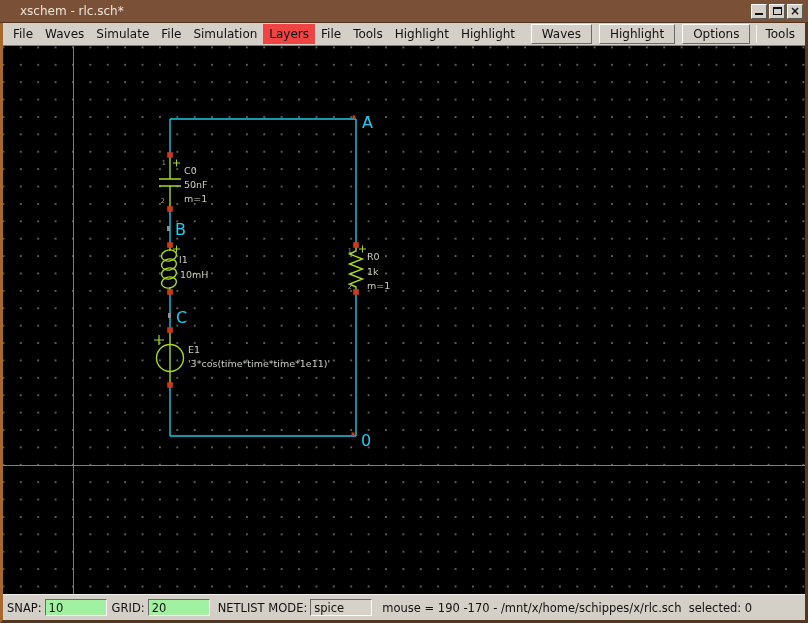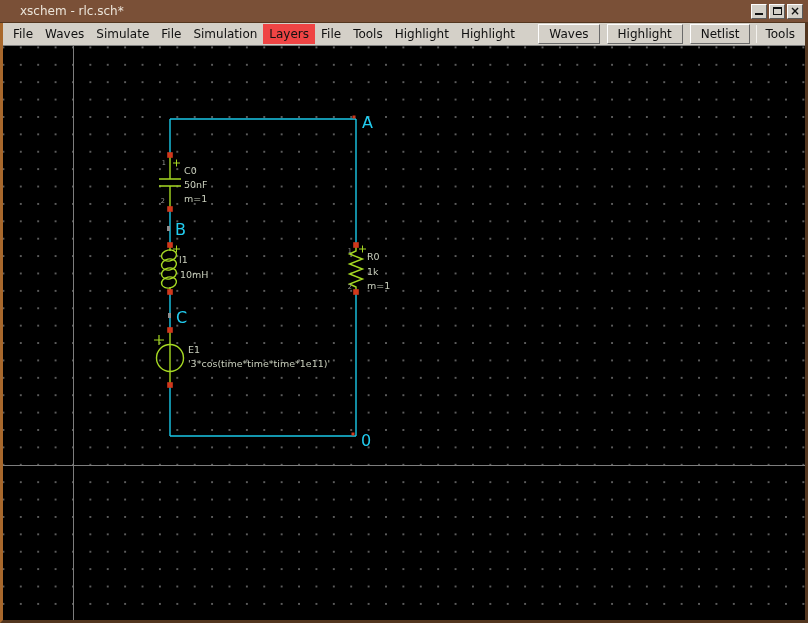--- a/index.html
+++ b/index.html
@@ -122,21 +122,21 @@
     <span class="menu-item">File</span>
     <span class="menu-item">Simulation</span>
     <span class="menu-item highlight">Layers</span>
     <span class="menu-item">File</span>
     <span class="menu-item">Tools</span>
     <span class="menu-item">Highlight</span>
     <span class="menu-item">Highlight</span>
     <span class="spacer"></span>
     <button class="mbtn">Waves</button>
     <button class="mbtn">Highlight</button>
-    <button class="mbtn">Netlist</button>
+    <button class="mbtn">Options</button>
     <span class="menu-sep"></span>
     <span class="menu-item">Tools</span>
   </div>
 
   <div class="canvas">
     <div class="axis-v"></div>
     <div class="axis-h"></div>
 
     <svg width="802" height="548" viewBox="0 0 802 548">
 
@@ -217,14 +217,23 @@
         <rect x="165" y="267" width="3" height="5"></rect>
       </g>
 
       <text class="net-label" x="359" y="82">A</text>
       <text class="net-label" x="172" y="189">B</text>
       <text class="net-label" x="173" y="277">C</text>
       <text class="net-label" x="358" y="400">0</text>
     </svg>
   </div>
 
+  <div class="statusbar">
+    <label>SNAP:</label>
+    <input class="sb-input sb-green" value="10" style="">
+    <label class="gap-a">GRID:</label>
+    <input class="sb-input sb-green" value="20" style="">
+    <label class="gap-b">NETLIST MODE:</label>
+    <input class="sb-input sb-grey" value="spice" style="">
+    <span class="status-text">mouse = 190 -170 - /mnt/x/home/schippes/x/rlc.sch  selected: 0</span>
+  </div>
 
 </div>
 
 </body></html>

